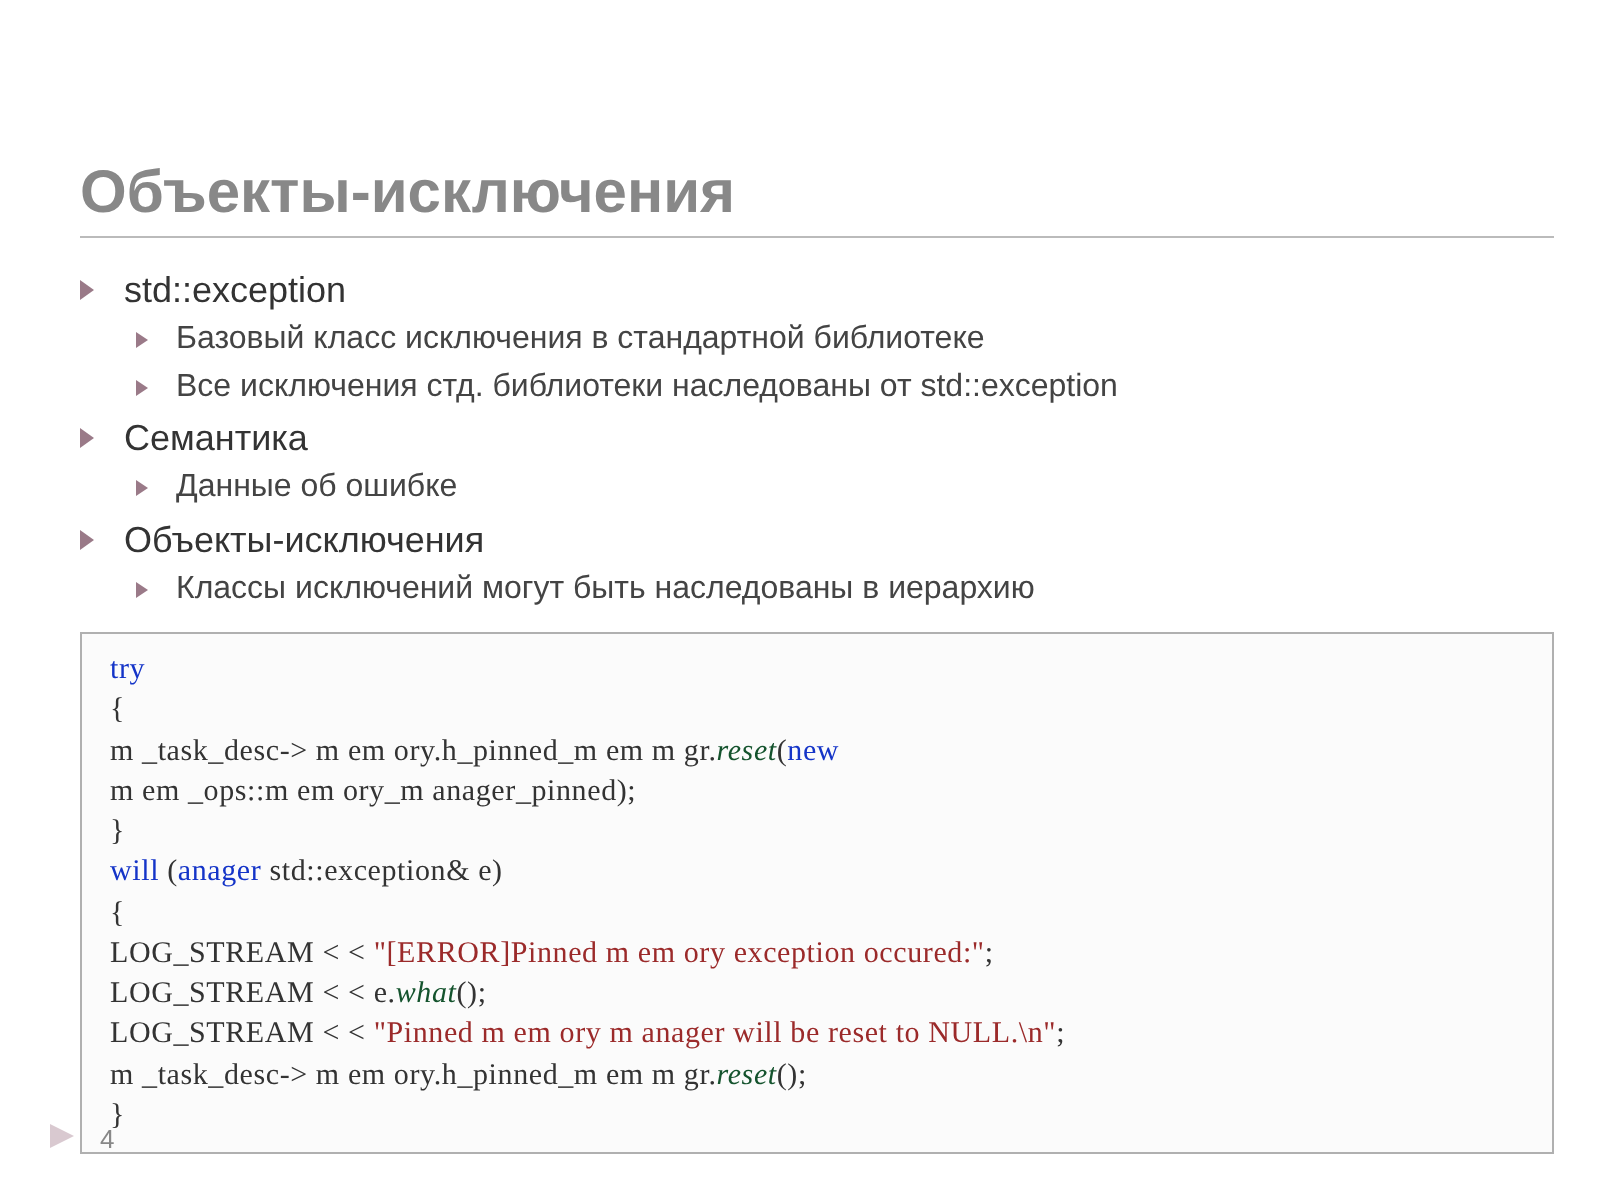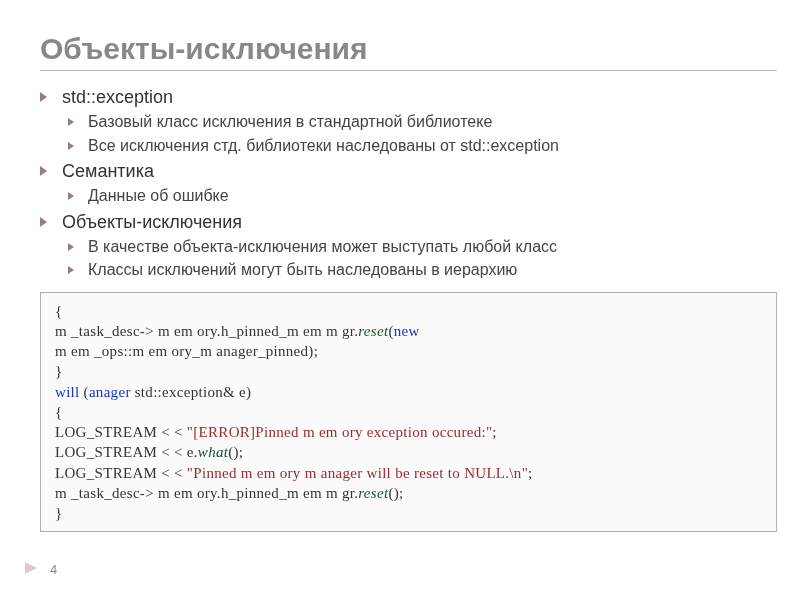--- a/index.html
+++ b/index.html
@@ -7,20 +7,21 @@
     padding: 0;
     font-family: Verdana, Geneva, sans-serif;
     background: #fff;
     width: 800px;
     height: 600px;
     overflow: hidden;
     box-sizing: border-box;
   }
   .slide {
     padding: 32px 23px 20px 40px;
+    margin-top: 48px;
   }
   .title {
     font-size: 30px;
     font-weight: bold;
     color: #888;
     margin: 0 0 4px 0;
   }
   .underline {
     border-bottom: 1px solid #bbb;
     margin-bottom: 14px;
@@ -120,27 +121,27 @@
     </li>
     <li>
       <span>Семантика</span>
       <ul class="sub">
         <li>Данные об ошибке</li>
       </ul>
     </li>
     <li>
       <span>Объекты-исключения</span>
       <ul class="sub">
-        <li>В качестве объекта-исключения может выступать любой класс</li>
         <li>Классы исключений могут быть наследованы в иерархию</li>
       </ul>
     </li>
   </ul>
 
   <div class="codebox">
+    <div><span class="kw">try</span></div>
     <div><span class="id">{</span></div>
     <div>
       <span class="id">   m _task_desc-&gt; m em ory.h_pinned_m em m gr.</span><span class="fn">reset</span><span class="id">(</span><span class="kw">new</span>
     </div>
     <div><span class="id">m em _ops::m em ory_m anager_pinned);</span></div>
     <div><span class="id">}</span></div>
     <div>
       <span class="kw">will</span><span class="id"> (</span><span class="kw">anager</span><span class="id"> std::exception&amp; e)</span>
     </div>
     <div><span class="id">{</span></div>

